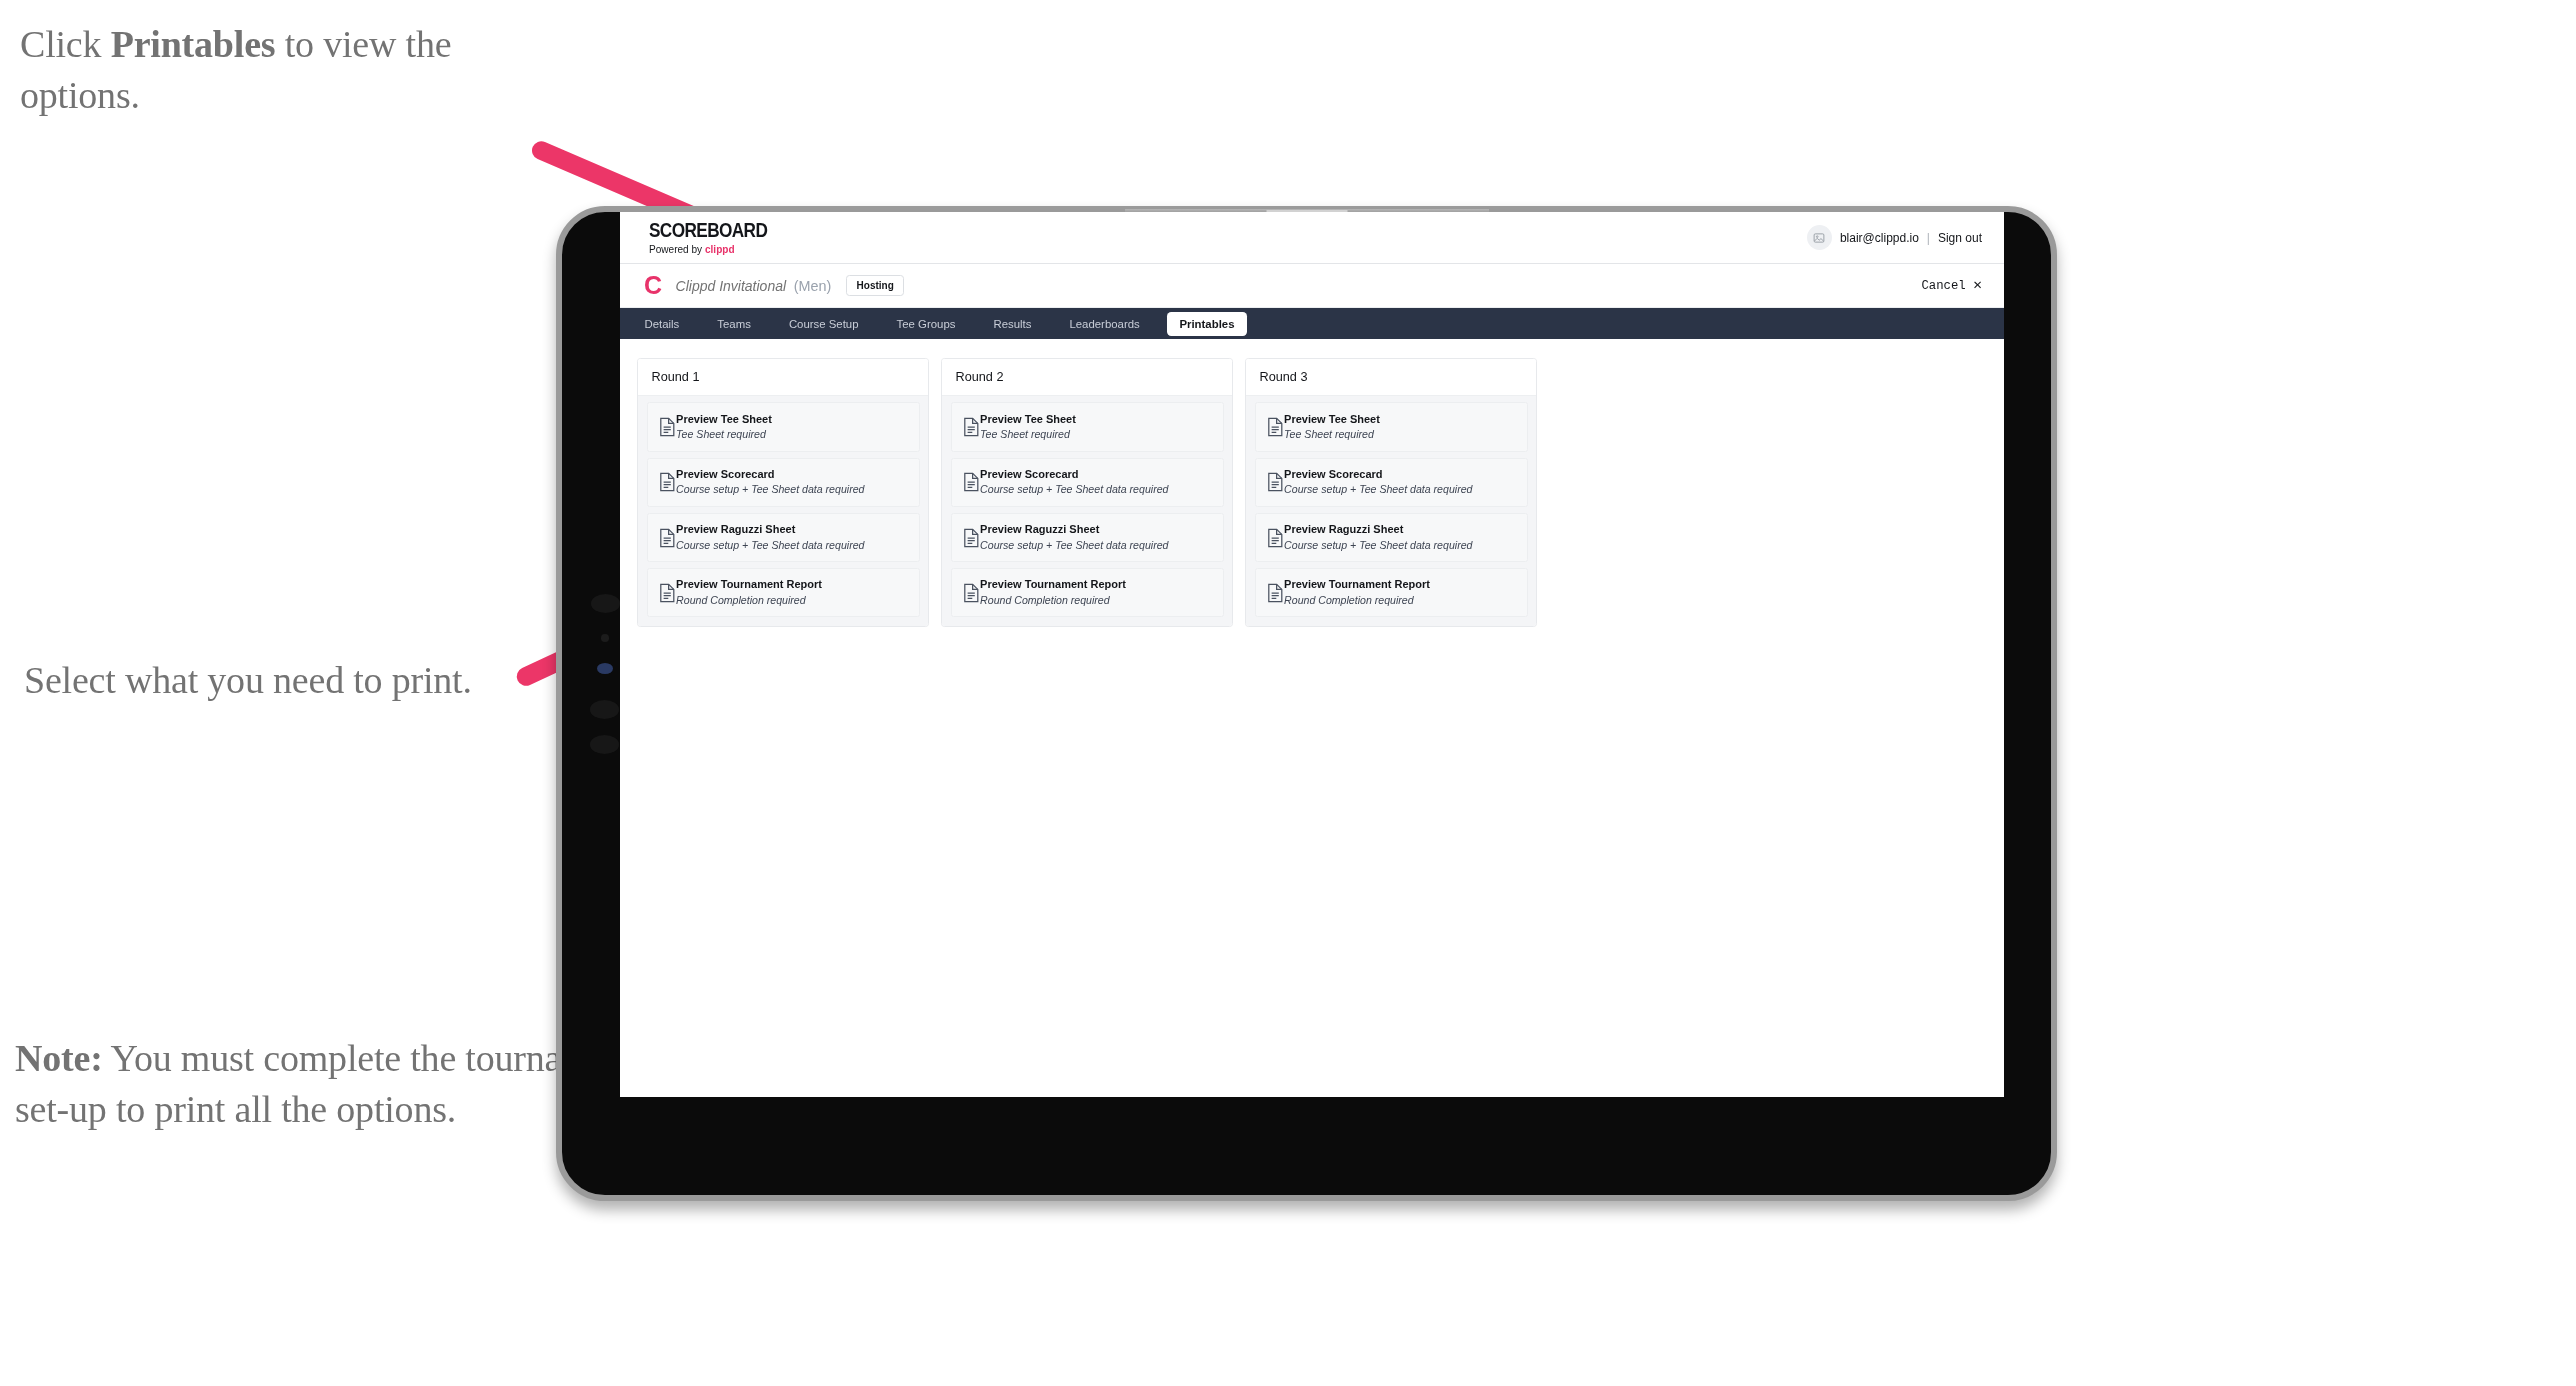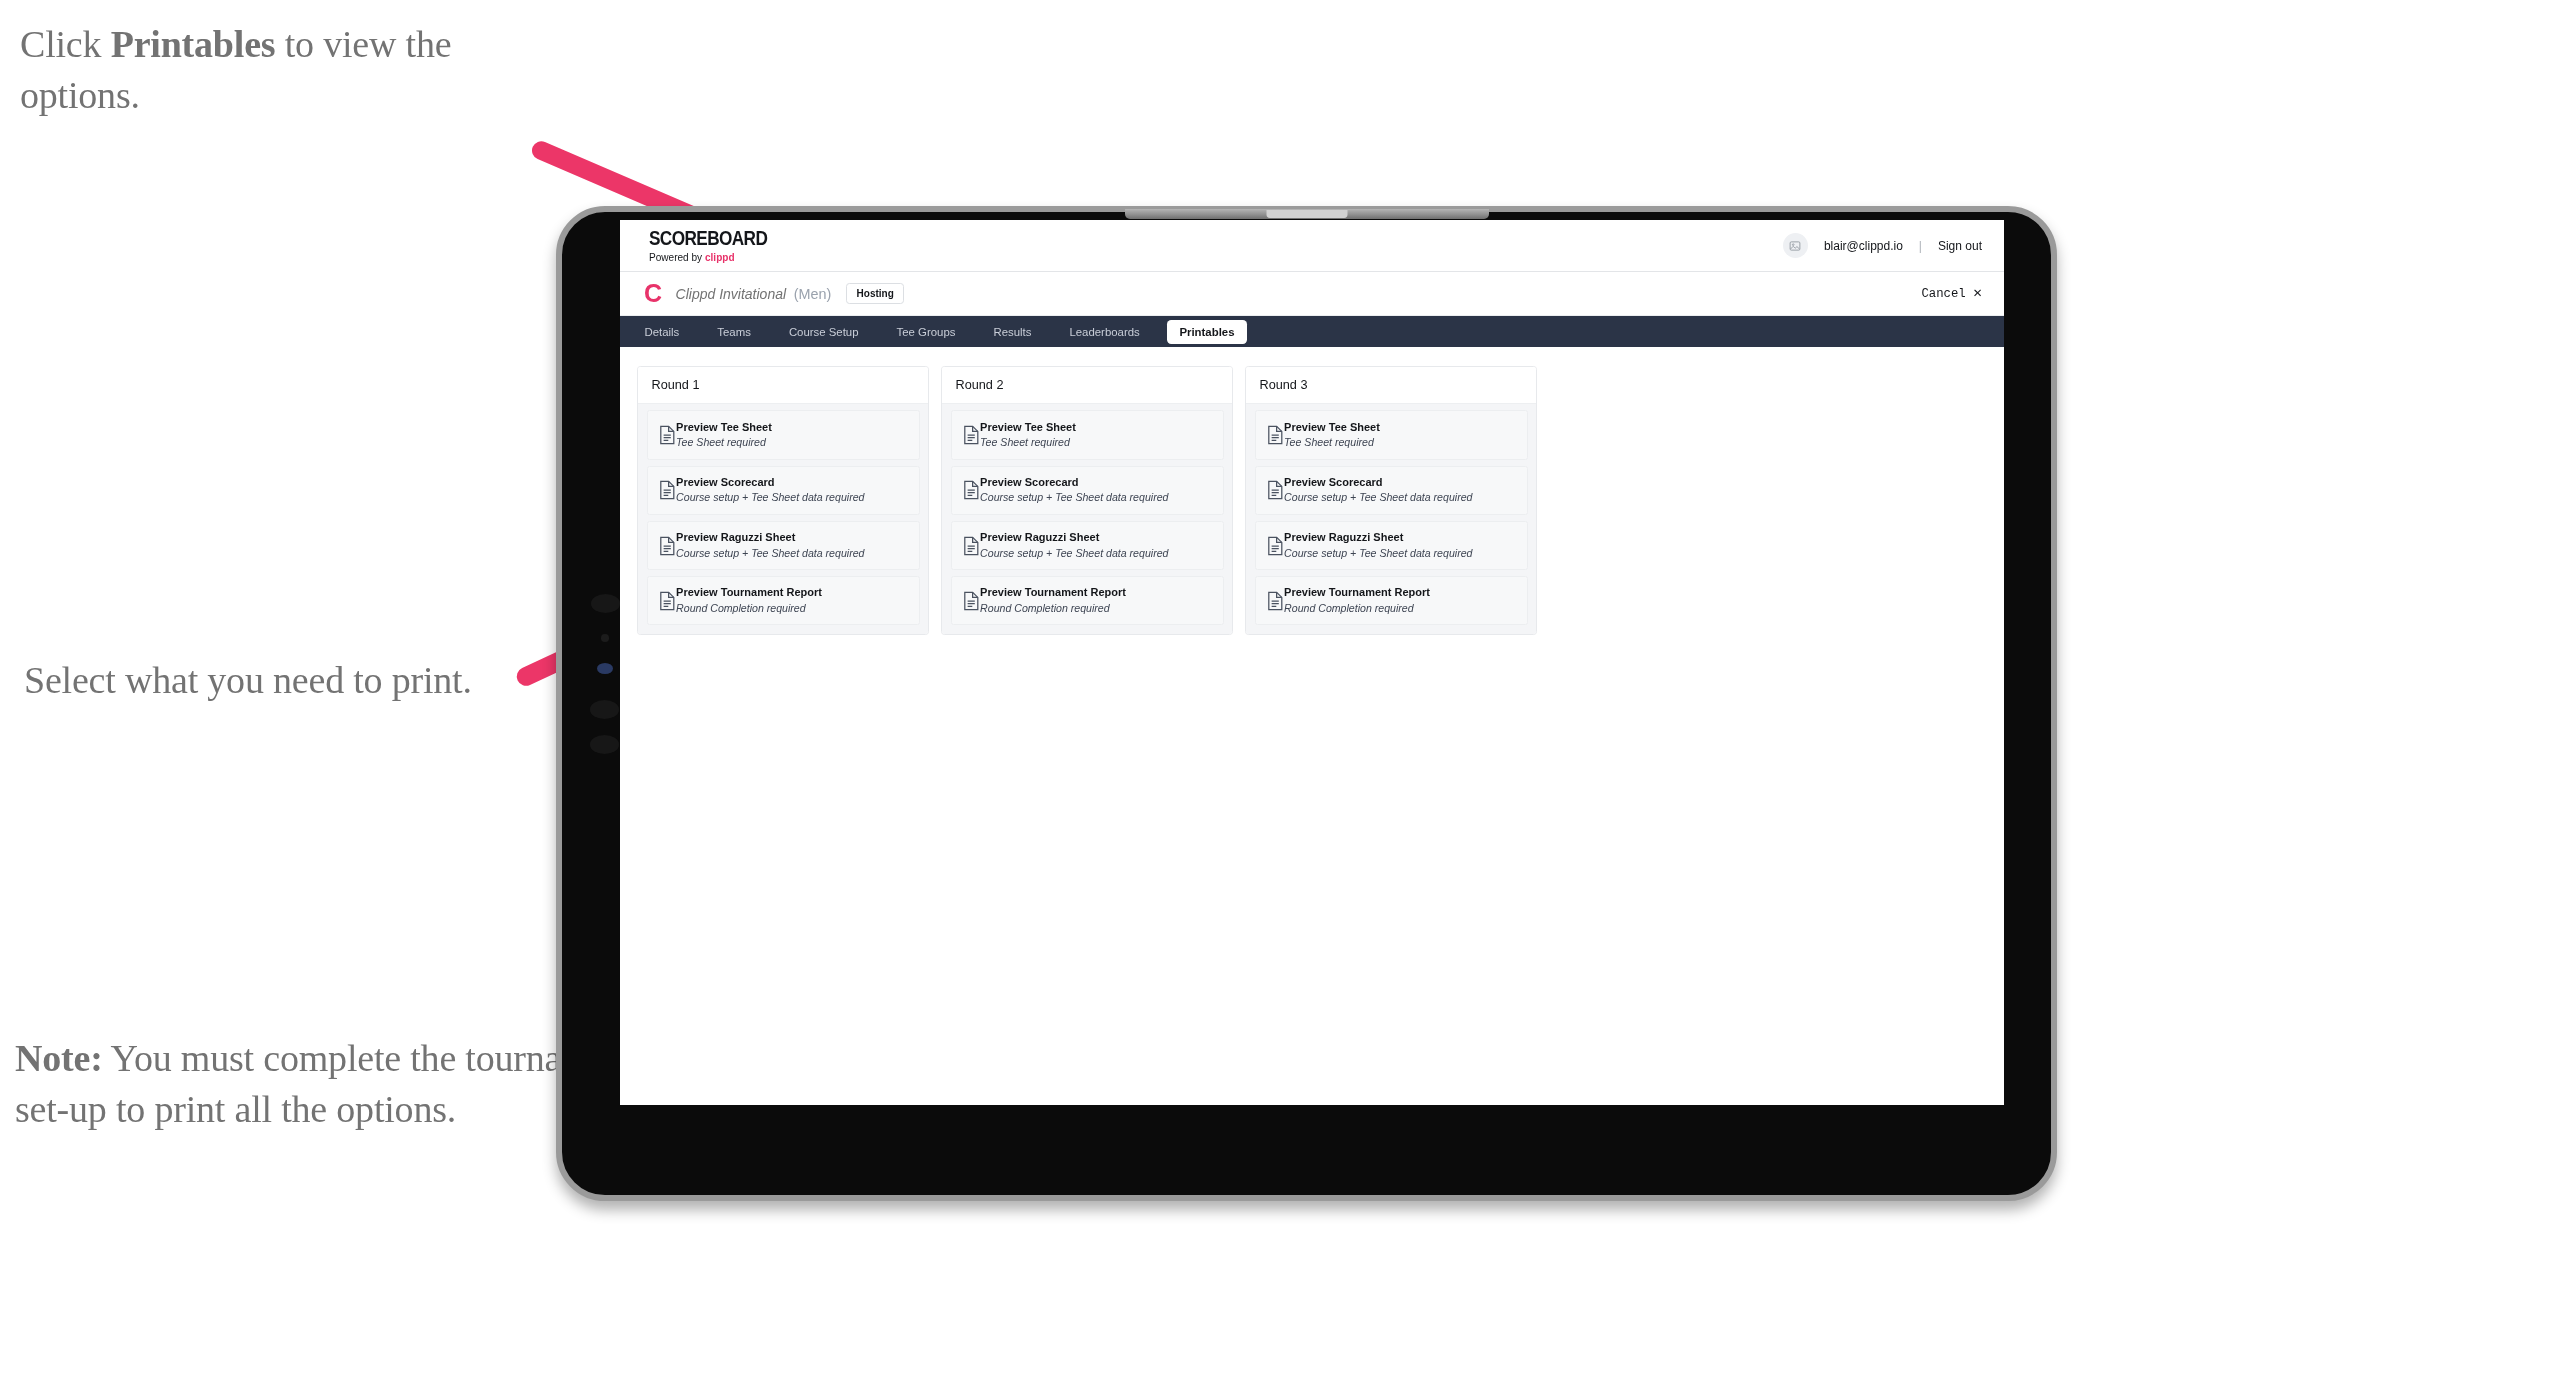--- a/index.html
+++ b/index.html
@@ -66,21 +66,21 @@
   #dot-1 { left: 29px; top: 382px; width: 29px; height: 18.6px; }
   #dot-2 { left: 39px; top: 422px; width: 7.6px;  height: 7.6px;  background:#1c1c1c; }
   #dot-3 { left: 35px; top: 451px; width: 16px; height: 11px; background:#2a3a63; }
   #dot-4 { left: 28px; top: 488px; width: 29px; height: 18.6px; }
   #dot-5 { left: 28px; top: 523px; width: 29px; height: 18.6px; }
 
   
   #screen {
     position: absolute;
     left: 58px;
-    top: 8px;
+    top: 0px;
     width: 1384px;
     height: 885px;
     background: #ffffff;
     overflow: hidden;
   }
 
   
   #app-header {
     height: 52px;
     background: #ffffff;
@@ -122,21 +122,21 @@
     white-space: nowrap;
     cursor: pointer;
     border-bottom: 2.5px solid transparent;
   }
   .nav-item.active { border-bottom-color: #c2345a; }
 
   #header-right {
     margin-left: auto;
     display: flex;
     align-items: center;
-    gap: 16px;
+    gap: 8px;
     font-size: 12px;
     color: #14161a;
     white-space: nowrap;
   }
   #avatar {
     width: 25px; height: 25px; border-radius: 50%;
     background: #eef0f3;
     display: flex; align-items: center; justify-content: center;
     color: #9aa0a8; font-size: 11px;
   }

